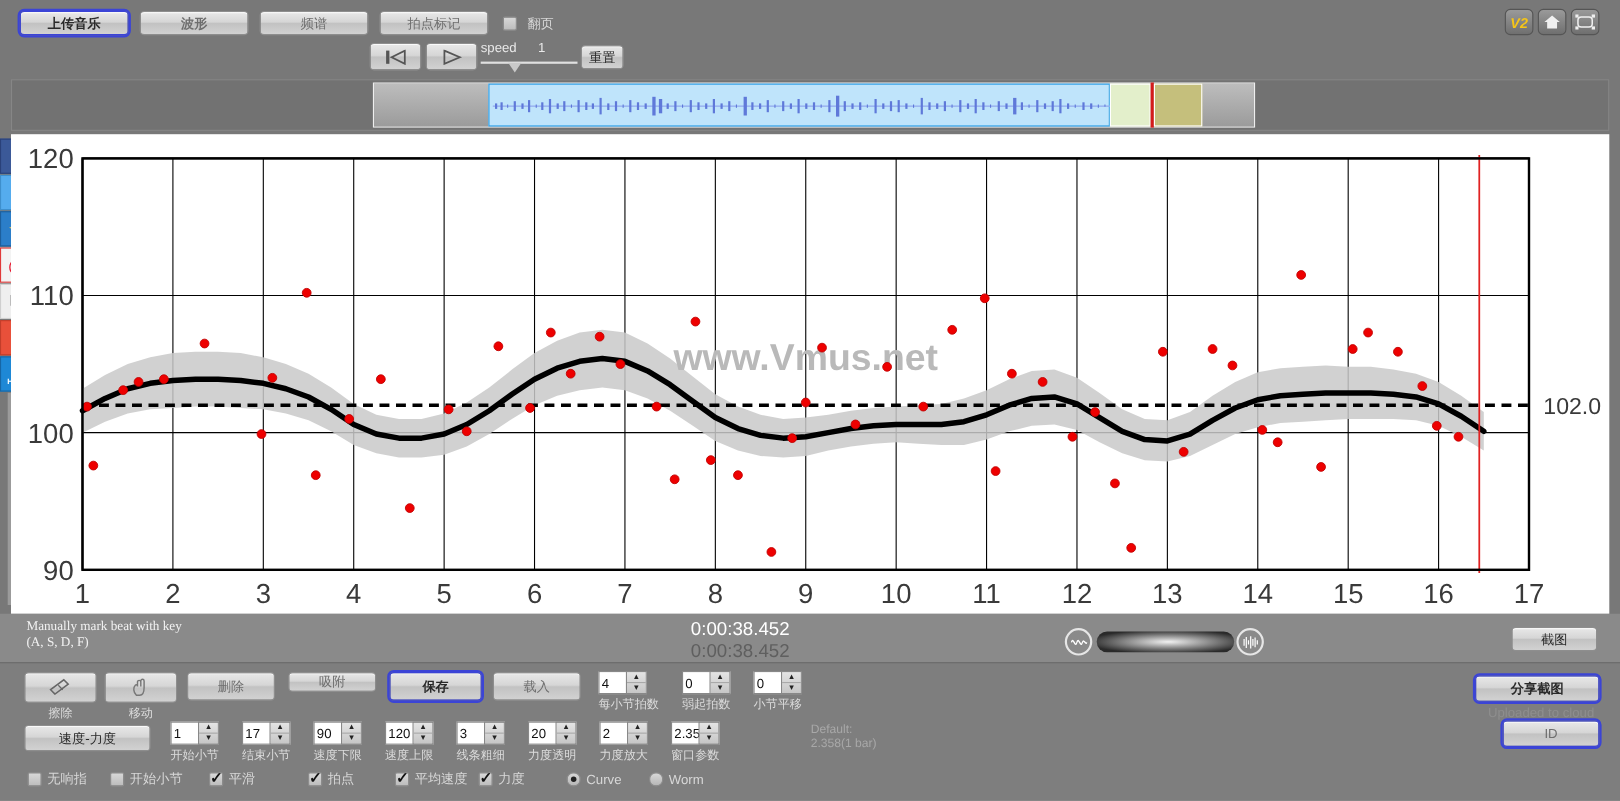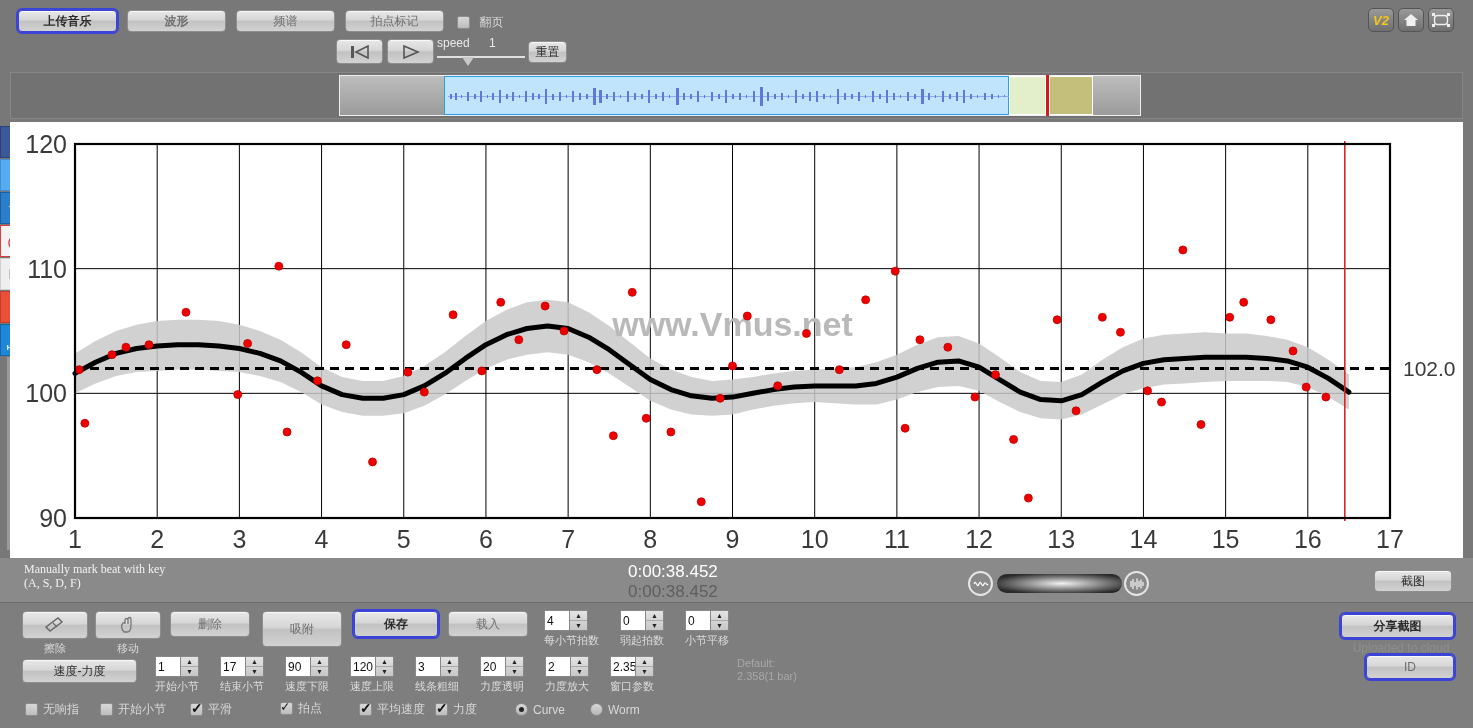--- a/index.html
+++ b/index.html
@@ -431,21 +431,21 @@
   <div style="position:absolute;left:95px;top:8px;">
     <div class="btn" style="width:66px;height:28px;">
       <svg width="20" height="18" viewBox="0 0 20 18">
         <path d="M6,16 C3,13 3,9 5,7 C6,6 7,7 7,8 L7,4 C7,2 10,2 10,4 L10,8 L10,3 C10,1 13,1 13,3 L13,9 C13,14 11,16 9,16 Z" fill="none" stroke="#777" stroke-width="1.3"></path>
       </svg>
     </div>
     <div class="sublabel">移动</div>
   </div>
 
   <div class="btn dim" style="position:absolute;left:170px;top:8px;width:80px;height:26px;">删除</div>
-  <div class="btn dim" style="position:absolute;left:262px;top:8px;width:80px;height:36px;">吸附</div>
+  <div class="btn dim" style="position:absolute;left:262px;top:8px;width:80px;height:18px;">吸附</div>
   <div class="btn focus bold" style="position:absolute;left:354px;top:8px;width:84px;height:26px;">保存</div>
   <div class="btn dim" style="position:absolute;left:448px;top:8px;width:80px;height:26px;">载入</div>
 
   <div id="spin-row-1" style="position:absolute;left:544px;top:7px;"><div class="fieldgrp" style="position:relative;display:inline-block;margin-right:21px;vertical-align:top;"><span class="spin"><input value="4" style=""><span class="arrows">
             <span>▲</span>
             <span>▼</span>
           </span></span><div class="sublabel">每小节拍数</div></div><div class="fieldgrp" style="position:relative;display:inline-block;margin-right:21px;vertical-align:top;"><span class="spin"><input value="0" style=""><span class="arrows">
             <span>▲</span>
             <span>▼</span>
           </span></span><div class="sublabel">弱起拍数</div></div><div class="fieldgrp" style="position:relative;display:inline-block;margin-right:21px;vertical-align:top;"><span class="spin"><input value="0" style=""><span class="arrows">
@@ -483,21 +483,21 @@
 
   <div style="position:absolute;left:737px;top:54px;font-size:11px;color:#a8a8a8;line-height:13px;">
     <div>Default:</div>
     <div>2.358(1 bar)</div>
   </div>
 
   <div id="cb-row" style="position:absolute;left:25px;top:97px;">
       <span style="position:absolute;left:0px;top:0;white-space:nowrap;"><span class="cb "></span><span class="cblabel">无响指</span></span>
       <span style="position:absolute;left:75px;top:0;white-space:nowrap;"><span class="cb "></span><span class="cblabel">开始小节</span></span>
       <span style="position:absolute;left:165px;top:0;white-space:nowrap;"><span class="cb checked"></span><span class="cblabel">平滑</span></span>
-      <span style="position:absolute;left:255px;top:0;white-space:nowrap;font-family:Liberation Mono, monospace;"><span class="cb checked"></span><span class="cblabel">拍点</span></span>
+      <span style="position:absolute;left:255px;top:0;white-space:nowrap;"><span class="cb checked"></span><span class="cblabel">拍点</span></span>
       <span style="position:absolute;left:310px;top:0;white-space:nowrap;padding-left:24px;"><span class="cb checked"></span><span class="cblabel">平均速度</span></span>
       <span style="position:absolute;left:410px;top:0;white-space:nowrap;"><span class="cb checked"></span><span class="cblabel">力度</span></span>
     </div>
 
   <div id="radio-row" style="position:absolute;left:515px;top:97px;">
       <span style="position:absolute;left:0px;top:0;white-space:nowrap;"><span class="radio sel"></span><span class="cblabel">Curve</span></span>
       <span style="position:absolute;left:75px;top:0;white-space:nowrap;"><span class="radio "></span><span class="cblabel">Worm</span></span>
     </div>
 
   <div class="btn focus bold" style="position:absolute;left:1341px;top:11px;width:113px;height:24px;">分享截图</div>

